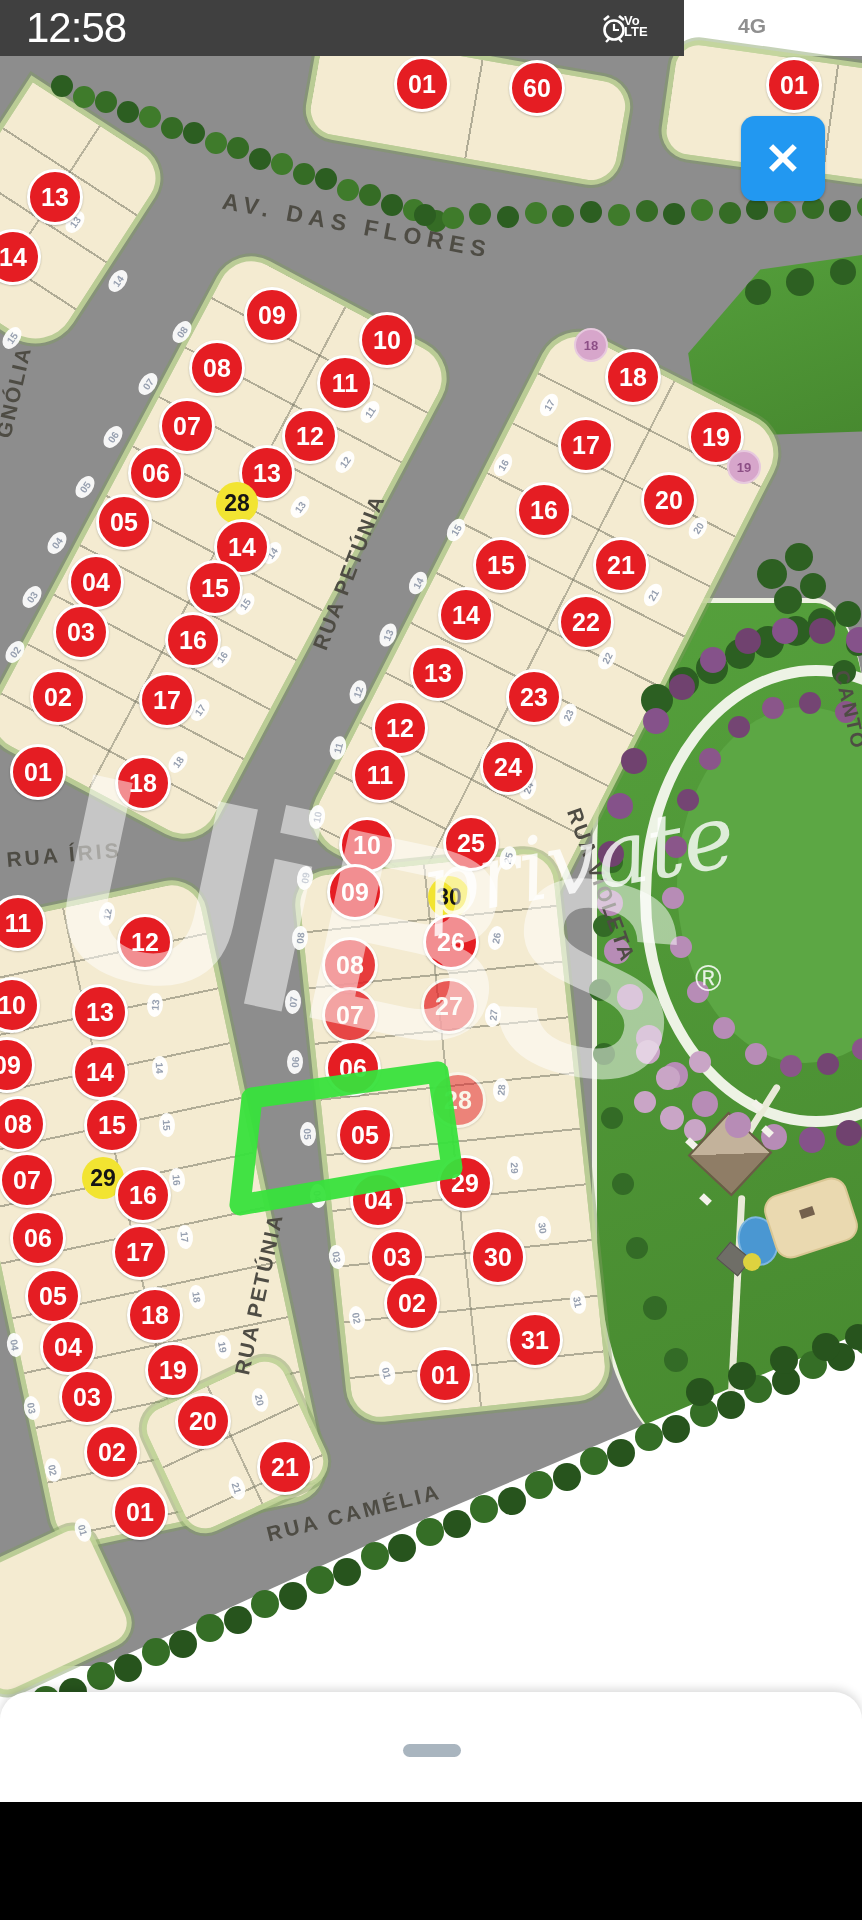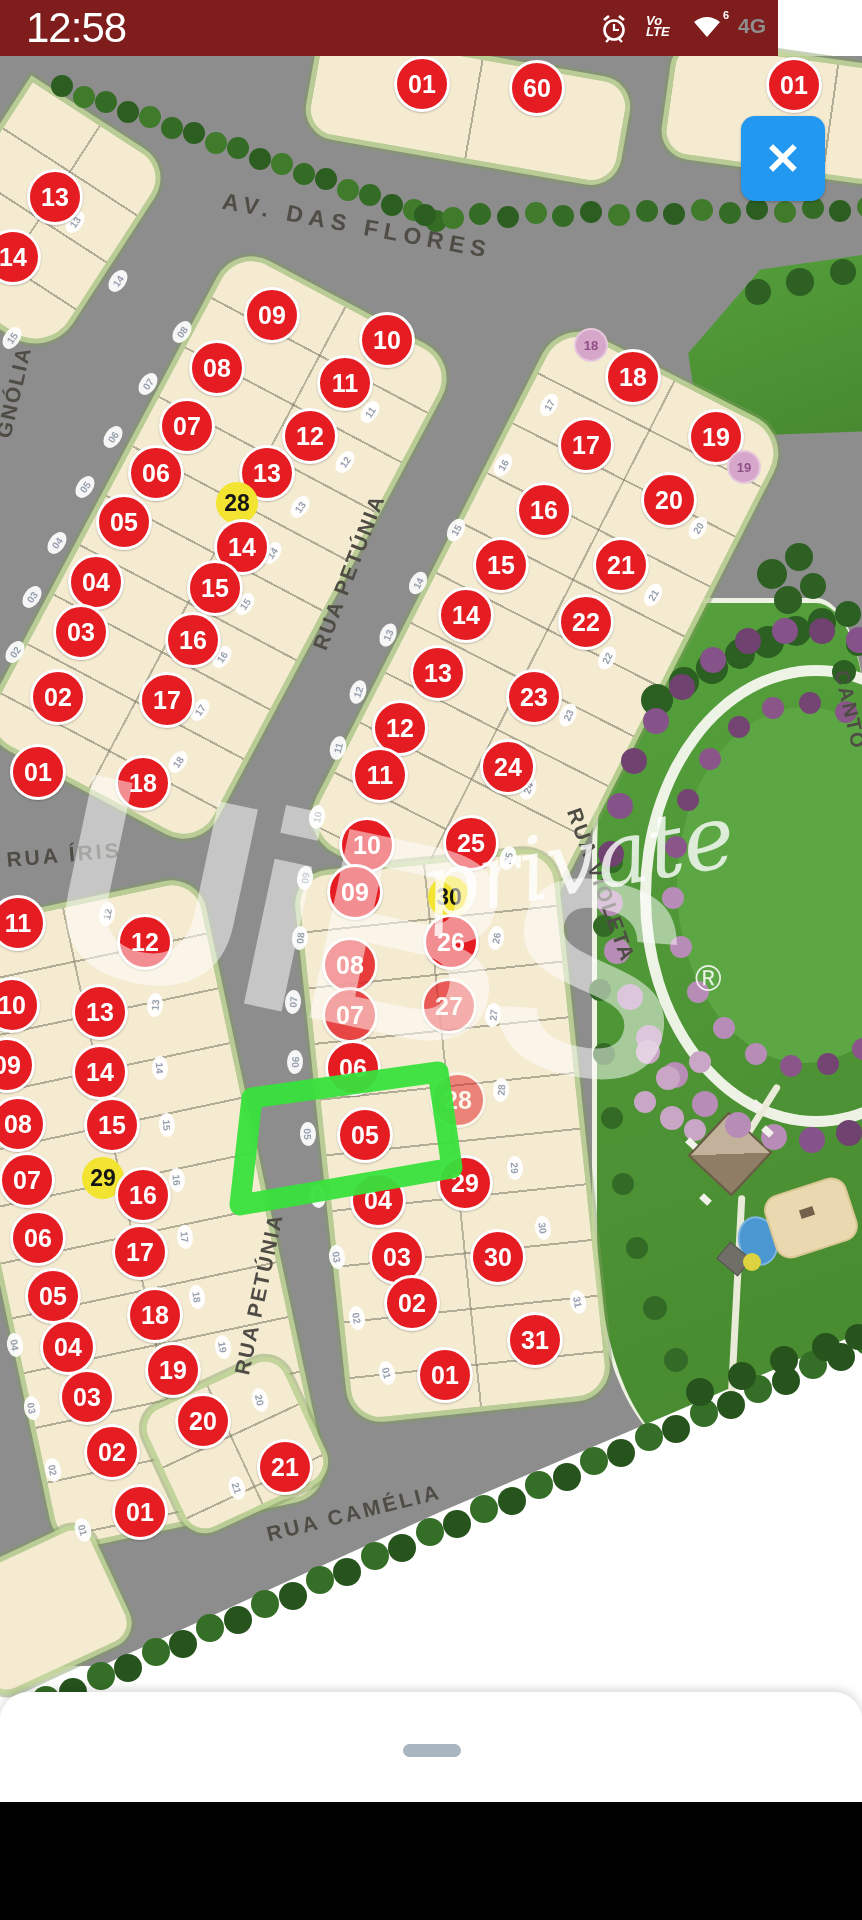--- a/index.html
+++ b/index.html
@@ -1,19 +1,19 @@
 <!DOCTYPE html>
 <html><head>
 <meta charset="utf-8">
 <style>
   html,body{margin:0;padding:0;background:#2a2a2a;}
   #screen{position:relative;width:862px;height:1920px;margin:0 auto;background:#ffffff;overflow:hidden;
           font-family:"Liberation Sans", sans-serif;}
   
-  #statusbar{position:absolute;left:0;top:0;width:778px;height:56px;background:#7f1d1d;z-index:30;}
+  #statusbar{position:absolute;left:0;top:0;width:684px;height:56px;background:#404040;z-index:30;}
   #clock{position:absolute;left:26px;top:4px;color:#fff;font-size:42px;font-weight:500;letter-spacing:-1px;}
   .sicon{position:absolute;top:12px;color:#fff;}
   #volte{font-size:13px;line-height:11px;font-weight:bold;top:15px;}
   #net4g{font-size:21px;font-weight:bold;color:#8f8f8f;top:14px;}
   #wifiwrap{top:13px;}
   #wifibadge{position:absolute;right:-7px;top:-4px;font-size:11px;font-weight:bold;color:#fff;}
   
   #map{position:absolute;left:0;top:0;width:862px;height:1920px;}
   #graybase{position:absolute;left:0;top:56px;width:862px;height:1610px;background:#8d8d8d;z-index:1;}
   .grass{position:absolute;background:linear-gradient(160deg,#55a03c,#47892f);z-index:2;}
@@ -406,21 +406,21 @@
   <div id="statusbar">
     <div id="clock">12:58</div>
     <div class="sicon" style="left:600px;">
       <svg width="28" height="32" viewBox="0 0 28 32">
         <circle cx="14" cy="18" r="9.5" fill="none" stroke="#fff" stroke-width="2.6"></circle>
         <path d="M14 12 v6 h5" fill="none" stroke="#fff" stroke-width="2.2"></path>
         <path d="M4 8 L9 4 M24 8 L19 4" stroke="#fff" stroke-width="2.8"></path>
         <path d="M6 30 l3 -3 M22 30 l-3 -3" stroke="#fff" stroke-width="2.4"></path>
       </svg>
     </div>
-    <div class="sicon" id="volte" style="left:646px;font-style:italic;">
+    <div class="sicon" id="volte" style="left:624px;">
       <div>Vo</div>
         <div>LTE</div>
     </div>
     <div class="sicon" id="wifiwrap" style="left:692px;">
       <svg width="30" height="26" viewBox="0 0 30 26">
         <path d="M15 24 L2 9 Q15 -1 28 9 Z" fill="#fff"></path>
       </svg>
       <span id="wifibadge">6</span>
     </div>
     <div class="sicon" id="net4g" style="left:738px;">4G</div>

